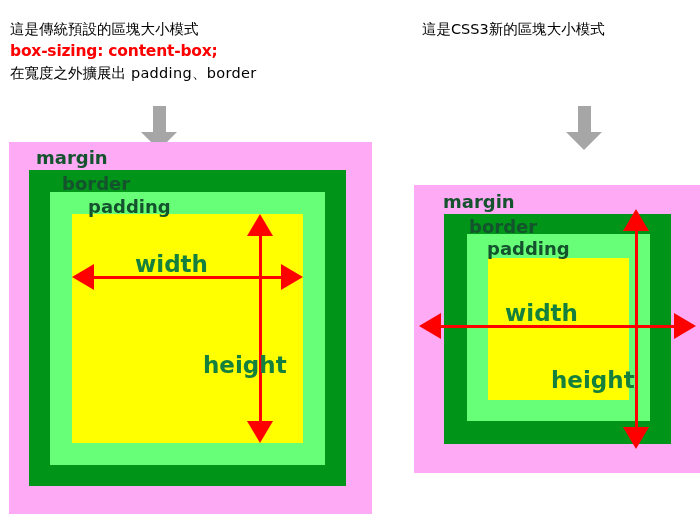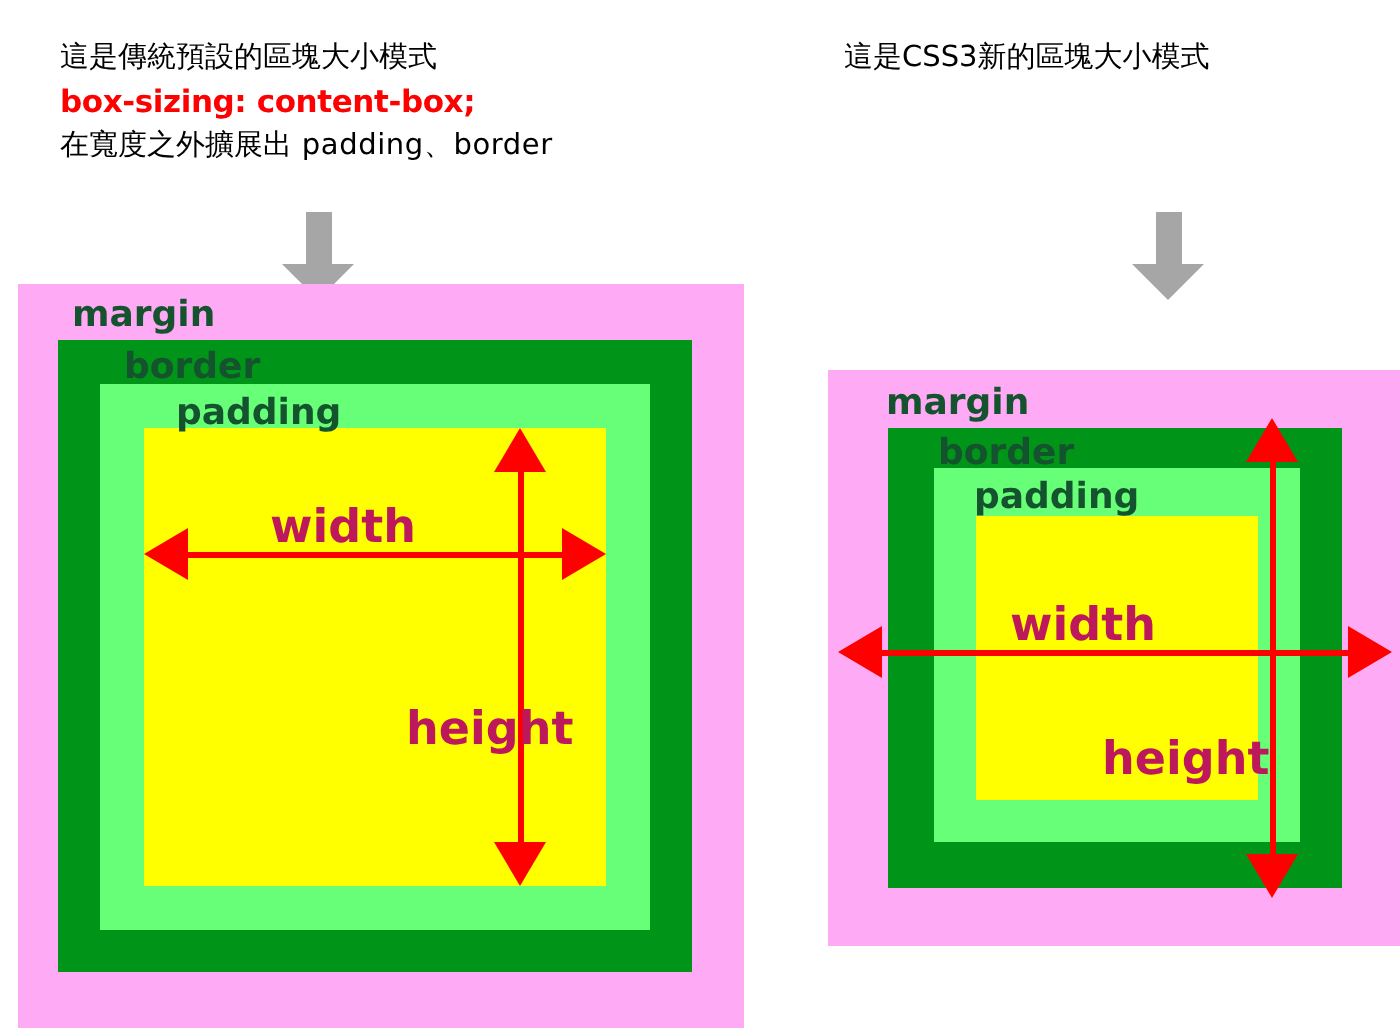--- a/index.html
+++ b/index.html
@@ -28,21 +28,21 @@
   .caption .code {
     font-weight: bold;
     color: #ff0000;
     font-size: 15.5px;
     letter-spacing: -0.2px;
   }
   .caption .plain-tail {
     font-weight: normal;
     letter-spacing: 0.3px;
   }
-  .caption-left  { left: 10px;  top: 18px; margin-left: 20px; }
+  .caption-left  { left: 10px;  top: 18px; }
   .caption-right { left: 422px; top: 18px; }
 
   
   .gray-arrow {
     position: absolute;
     width: 40px;
     height: 44px;
   }
   .gray-arrow .shaft {
     position: absolute;
@@ -125,21 +125,21 @@
     margin-left: -13px;
   }
   .arrow-v .head-t { top: 0;    border-bottom: 22px solid #ff0000; }
   .arrow-v .head-b { bottom: 0; border-top:    22px solid #ff0000; }
 
   .dim-label {
     position: absolute;
     font-weight: bold;
     font-size: 23px;
     line-height: 24px;
-    color: #be185d;
+    color: #15803d;
     white-space: nowrap;
     z-index: 7;
   }
 </style>
 </head>
 <body>
 
 <div class="caption caption-left">
   <span class="line">這是傳統預設的區塊大小模式</span>
   <span class="line code">box-sizing: content-box;</span>

